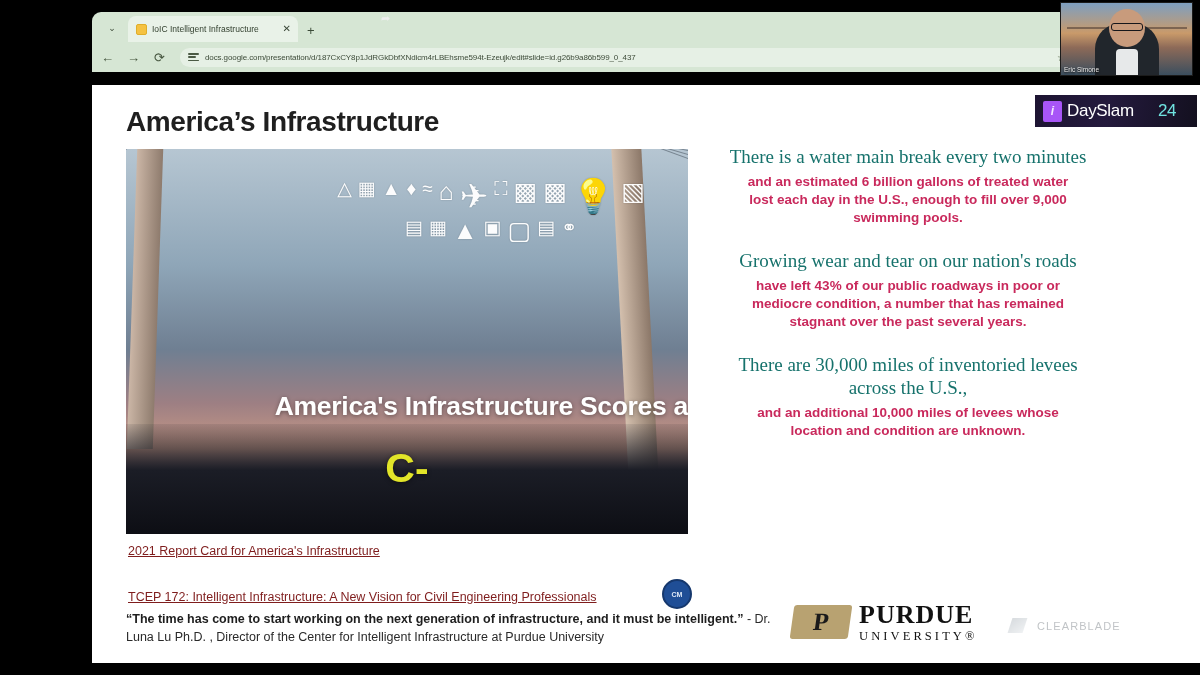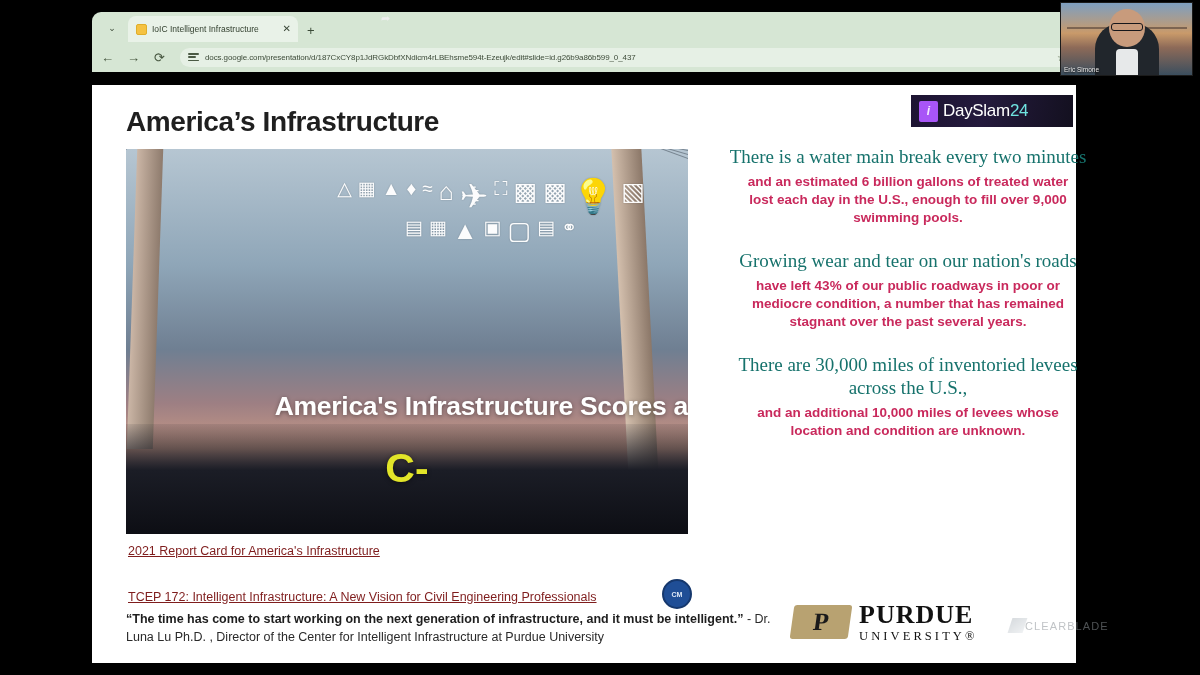--- a/index.html
+++ b/index.html
@@ -55,21 +55,21 @@
   .omni-url {
     font-size: 8px; color: #3c4a38; white-space: nowrap; overflow: hidden;
     text-overflow: clip; flex: 1; letter-spacing: -0.1px;
   }
   .omni-star { font-size: 10px; color: #50603f; flex: none; }
   .ext-chip { width: 15px; height: 15px; background: #d13b2e; border-radius: 2px; flex: none; }
 
   
   .slide {
     position: absolute; left: 92px; top: 85px;
-    width: 984px; height: 578px; background: #ffffff;
+    width: 1108px; height: 578px; background: #ffffff;
   }
 
   .slide-title {
     position: absolute; left: 34px; top: 21px;
     font-size: 28px; font-weight: bold; color: #1f1f1f; letter-spacing: -0.4px;
   }
 
   .dayslam {
     position: absolute; right: 3px; top: 10px;
     width: 162px; height: 32px;
@@ -77,21 +77,21 @@
     display: flex; align-items: center; gap: 5px; padding-left: 8px;
   }
   .dayslam-logo {
     width: 19px; height: 21px; flex: none; position: relative;
     background: #a855f7; border-radius: 2px;
     display:flex; align-items:center; justify-content:center;
     font-size: 12px; font-weight: bold; color:#f4e9ff; font-style: italic;
   }
   .dayslam-text { font-size: 17px; color: #ffffff; letter-spacing: -0.3px; }
   .dayslam-text b { font-weight: normal; }
-  .dayslam-24 { color: #6fe3e0; }
+  .dayslam-24 { color: #6fe3e0; padding-left: 24px; }
 
   
   .infographic {
     position: absolute; left: 34px; top: 64px;
     width: 562px; height: 385px; overflow: hidden;
     background: linear-gradient(180deg,#b6c6d2 0%, #8fa6b8 30%, #6f7f92 52%, #9d7f83 66%, #c99a86 78%, #6d5f72 92%, #2b2b35 100%);
   }
   .bridge-deck {
     position: absolute; left: 0; bottom: 0; width: 100%; height: 110px;
     background: linear-gradient(180deg, rgba(30,32,42,0.1) 0%, #1b1d26 42%, #0d0e14 100%);
@@ -167,21 +167,21 @@
     width: 58px; height: 34px; background: #b8a271; position: relative;
     border-radius: 3px; display:flex; align-items:center; justify-content:center;
     color: #1a1a1a; font-size: 25px; font-weight: bold; font-family: "Liberation Serif", serif;
     transform: skewX(-8deg);
   }
   .purdue-words { line-height: 1.0; font-family: "Liberation Serif", serif; }
   .purdue-words .p1 { font-size: 26px; font-weight: bold; letter-spacing: 1px; color: #111; }
   .purdue-words .p2 { font-size: 12.5px; letter-spacing: 3.1px; color: #111; margin-top: 2px; }
   .clearblade {
     position: absolute; left: 918px; top: 533px;
-    display: flex; align-items: center; gap: 0; opacity: 0.55;
+    display: flex; align-items: center; gap: 12px; opacity: 0.55;
   }
   .cb-mark { width: 15px; height: 15px; background: linear-gradient(135deg,#b9c0c6,#e3e7ea); transform: skewX(-18deg); }
   .cb-text { font-size: 11px; letter-spacing: 1.1px; color: #8d9398; }
 
   
   .webcam {
     position: absolute; right: 7px; top: 2px; width: 133px; height: 74px;
     background: linear-gradient(180deg,#7e9fc0 0%, #c99a6a 42%, #8d6a58 62%, #3b4e5e 100%);
     border: 1px solid #1b1b1b; overflow: hidden;
   }

